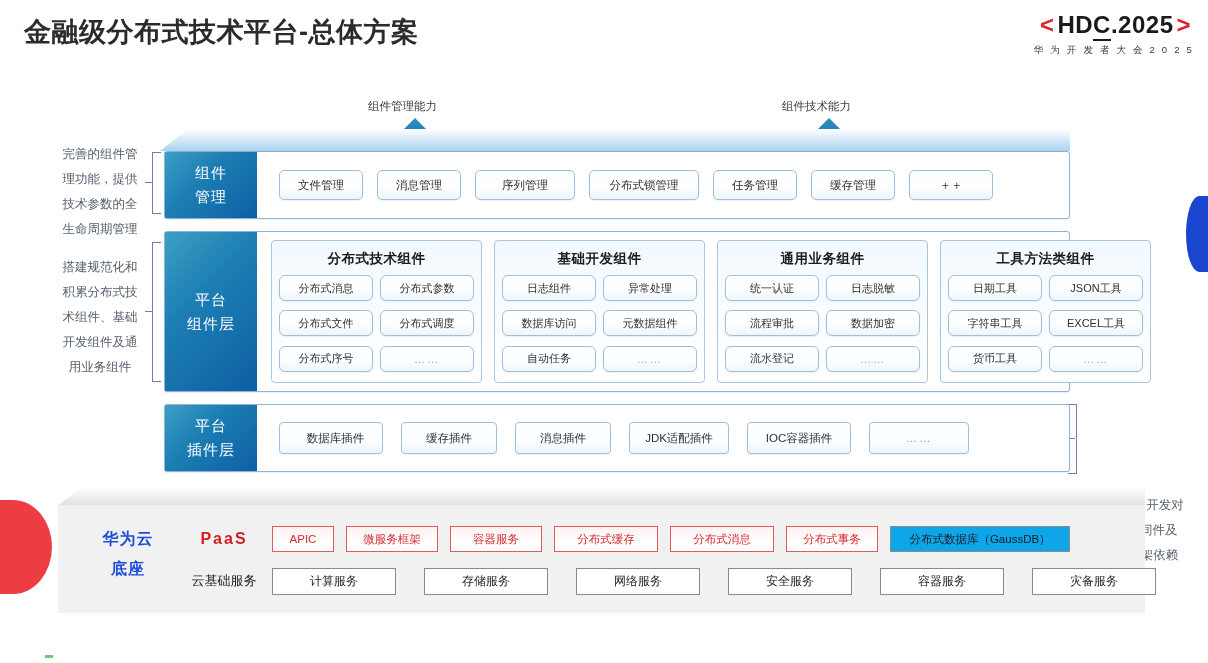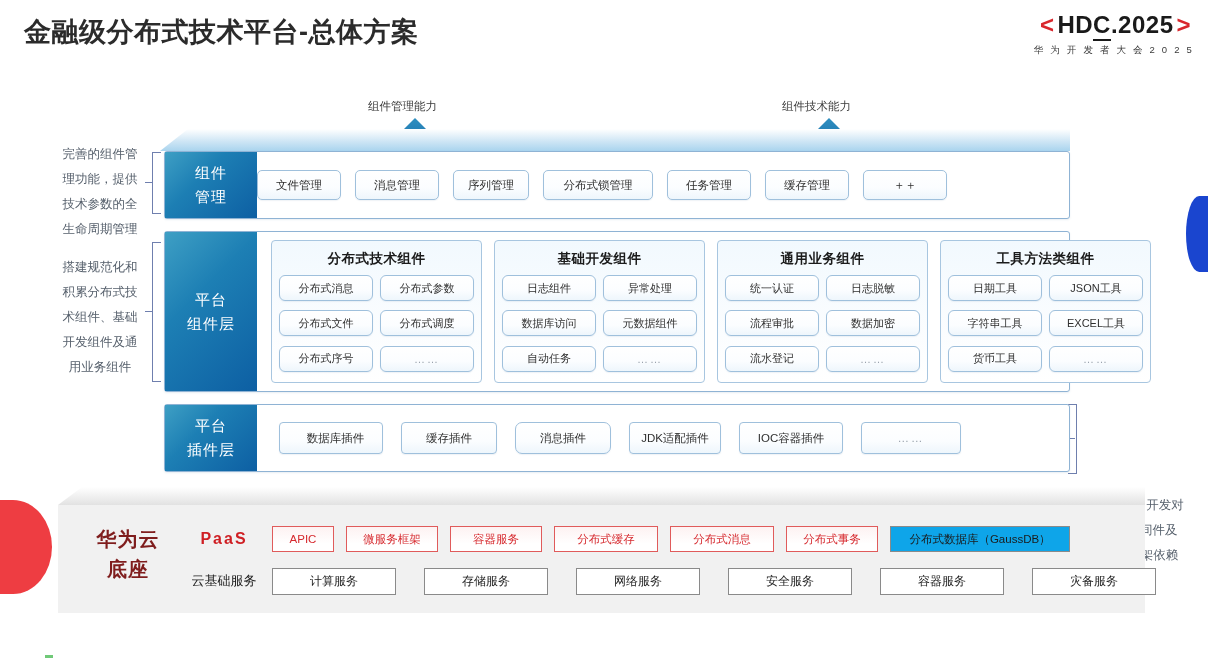--- a/index.html
+++ b/index.html
@@ -94,21 +94,21 @@
   .chip {
     border: 1px solid #9fc0dc; border-radius: 5px;
     background: linear-gradient(to bottom, #ffffff 0%, #fbfdff 60%, #eef6fc 100%);
     display: flex; align-items: center; justify-content: center;
     font-size: 11.5px; color: #2f2f2f; white-space: nowrap;
     box-shadow: 0 1px 1px rgba(120,150,180,.12);
   }
   .chip.dots { color: #9aa3ad; letter-spacing: 2px; }
 
   
-  #cm-row { display: flex; align-items: center; gap: 14px; }
+  #cm-row { display: flex; align-items: center; gap: 14px; padding-left: 22px; }
   #cm-row .chip { height: 30px; }
 
   
   #pc-row { display: flex; align-items: stretch; gap: 12px; padding: 8px 10px 8px 14px; width: 100%; }
   .group {
     flex: 1; border: 1px solid #a8c6e0; border-radius: 4px;
     background: linear-gradient(to bottom, #f2f9fe 0%, #ffffff 100%);
     display: flex; flex-direction: column; padding: 6px 7px 7px 7px;
   }
   .group-title {
@@ -126,21 +126,21 @@
 
   
   .slab-top {
     position: absolute;
     background: linear-gradient(to bottom, #ffffff 0%, #e2e2e2 100%);
   }
   .slab {
     position: absolute; background: #f1f1f1;
   }
   .hw-title {
-    position: absolute; font-size: 20px; font-weight: 700; color: #7f1d1d;
+    position: absolute; font-size: 16px; font-weight: 700; color: #1d4ed8;
     text-align: center; line-height: 30px; letter-spacing: 1px;
   }
   .row-label {
     position: absolute; font-size: 14px; text-align: center; white-space: nowrap;
   }
   .row-label.paas { font-weight: 700; color: #cf1f24; letter-spacing: 2px; font-size: 16px; }
   .row-label.cloud { color: #1b1b1b; font-size: 13px; }
   .srow { position: absolute; display: flex; align-items: center; gap: 12px; }
   .sbox-red {
     border: 1.4px solid #e05b5b; background: linear-gradient(to bottom,#fdf2f2 0%, #ffffff 70%);
@@ -217,21 +217,21 @@
   <div class="bracket-tick" style="left:1068px; top:438px;"></div>
 
   <div class="panel" style="left:164px; top:151px; width:906px; height:68px;">
     <div class="layer-label">
       <span style="white-space:pre-line; text-align:center;">组件
 管理</span>
     </div>
     <div class="layer-body" id="cm-row">
         <div class="chip" style="width:84px;">文件管理</div>
         <div class="chip" style="width:84px;">消息管理</div>
-        <div class="chip" style="width:76px;">序列管理</div>
+        <div class="chip" style="width:100px;">序列管理</div>
         <div class="chip" style="width:110px;">分布式锁管理</div>
         <div class="chip" style="width:84px;">任务管理</div>
         <div class="chip" style="width:84px;">缓存管理</div>
         <div class="chip" style="width:84px;">＋＋</div>
       </div>
   </div>
 
   <div class="panel" style="left:164px; top:231px; width:906px; height:161px;">
     <div class="layer-label">
       <span style="white-space:pre-line; text-align:center;">平台
@@ -286,22 +286,22 @@
   </div>
 
   <div class="panel" style="left:164px; top:404px; width:906px; height:68px;">
     <div class="layer-label">
       <span style="white-space:pre-line; text-align:center;">平台
 插件层</span>
     </div>
     <div class="layer-body" id="pl-row">
         <div class="chip" style="width:104px;padding-left:9px;">数据库插件</div>
         <div class="chip" style="width:96px;">缓存插件</div>
-        <div class="chip" style="width:96px;border-radius:7px;">消息插件</div>
-        <div class="chip" style="width:92px;">JDK适配插件</div>
+        <div class="chip" style="width:96px;">消息插件</div>
+        <div class="chip" style="width:100px;">JDK适配插件</div>
         <div class="chip" style="width:104px;">IOC容器插件</div>
         <div class="chip dots" style="width:100px;">……</div>
       </div>
   </div>
 
   <div class="slab-top" style="left:58px; top:487px; width:1087px; height:18px;
        clip-path: polygon(24px 0, 1087px 0, 1087px 18px, 0 18px);"></div>
   <div class="slab" style="left:58px; top:505px; width:1087px; height:108px;"></div>
 
   <div class="hw-title" style="left: 68px; top: 524px; width: 120px; white-space: pre-line;">华为云

